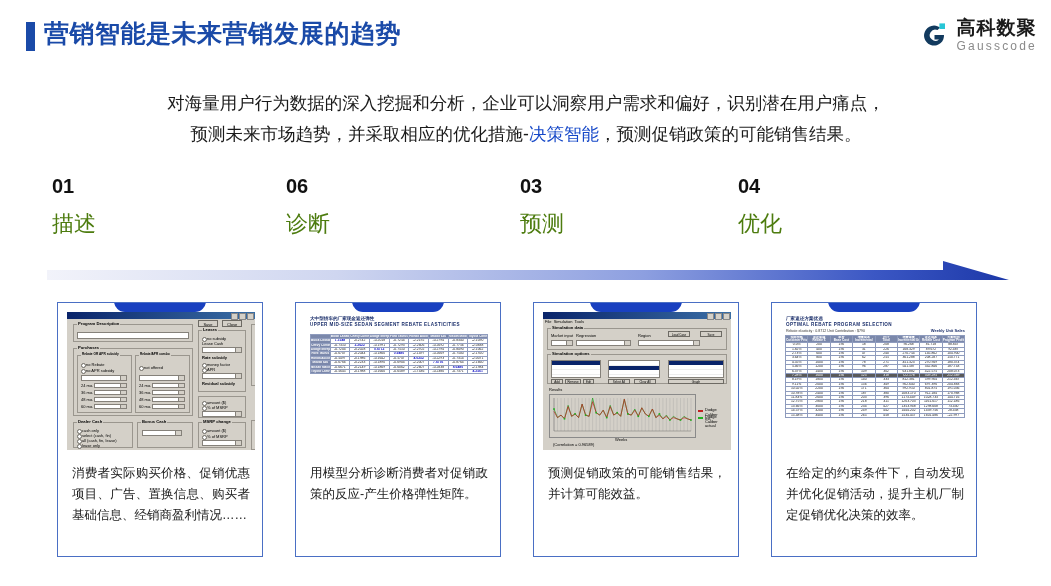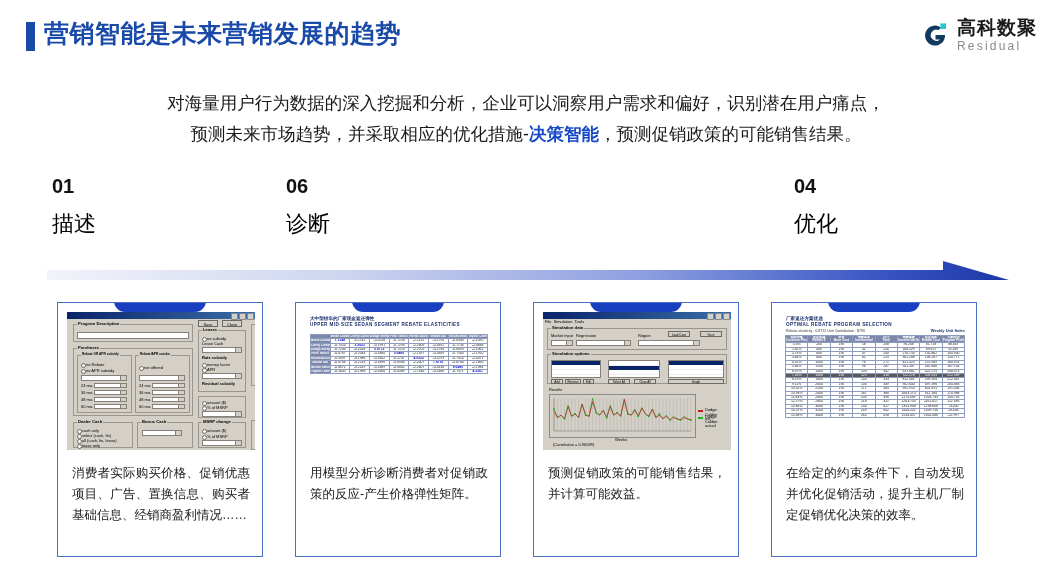--- a/index.html
+++ b/index.html
@@ -80,21 +80,21 @@
     position: absolute;
     left: 52px; top: 88px;
     width: 948px;
     text-align: center;
     font-size: 17.5px;
     line-height: 31px;
     color: #1a1a1a;
   }
   .lead .hl {
     color: #1648c8;
-    font-weight: bold;
+    font-weight: normal;
   }
 
   
   .steps {
     position: absolute;
     left: 52px; top: 176px;
     width: 950px; height: 70px;
   }
   .step {
     position: absolute;
@@ -103,21 +103,21 @@
   }
   .step-num {
     font-size: 20px;
     font-weight: bold;
     color: #111111;
     line-height: 1;
   }
   .step-label {
     margin-top: 17px;
     font-size: 22px;
-    color: #000000;
+    color: #4d7c0f;
     line-height: 1;
   }
 
   
   .arrow {
     position: absolute;
     left: 47px; top: 258px;
     width: 965px; height: 32px;
   }
 
@@ -284,40 +284,44 @@
 
     <div class="logo">
       <div class="logo-mark">
         <svg width="30" height="30" viewBox="0 0 30 30">
           <path d="M21 7.6A10 10 0 1 0 25 15h-9.5v4.4H20A5.6 5.6 0 1 1 18.6 10z" fill="#123a5e"></path>
           <rect x="20.4" y="3.4" width="5.6" height="5.6" fill="#27c6d6"></rect>
         </svg>
       </div>
       <div class="logo-words">
         <span class="logo-cn">高科数聚</span>
-        <span class="logo-en">Residual</span>
+        <span class="logo-en">Gausscode</span>
       </div>
     </div>
   </div>
 
   <div class="lead">
     <span>对海量用户行为数据的深入挖掘和分析，企业可以洞察用户需求和偏好，识别潜在用户痛点，</span><br>
     <span>预测未来市场趋势，并采取相应的优化措施-</span><span class="hl">决策智能</span><span>，预测促销政策的可能销售结果。</span>
   </div>
 
   <div class="steps">
     <div class="step" style="left:0px">
       <div class="step-num">01</div>
       <div class="step-label">描述</div>
     </div>
     <div class="step" style="left:234px">
       <div class="step-num">06</div>
       <div class="step-label">诊断</div>
     </div>
-    <div class="step" style="left:742px">
+    <div class="step" style="left:468px">
+      <div class="step-num">03</div>
+      <div class="step-label">预测</div>
+    </div>
+    <div class="step" style="left:686px">
       <div class="step-num">04</div>
       <div class="step-label">优化</div>
     </div>
   </div>
 
   <div class="arrow">
     <svg width="965" height="32" viewBox="0 0 965 32">
       <defs>
         <linearGradient id="argrad" x1="0" y1="0" x2="1" y2="0">
           <stop offset="0" stop-color="#f2f3fa"></stop>

